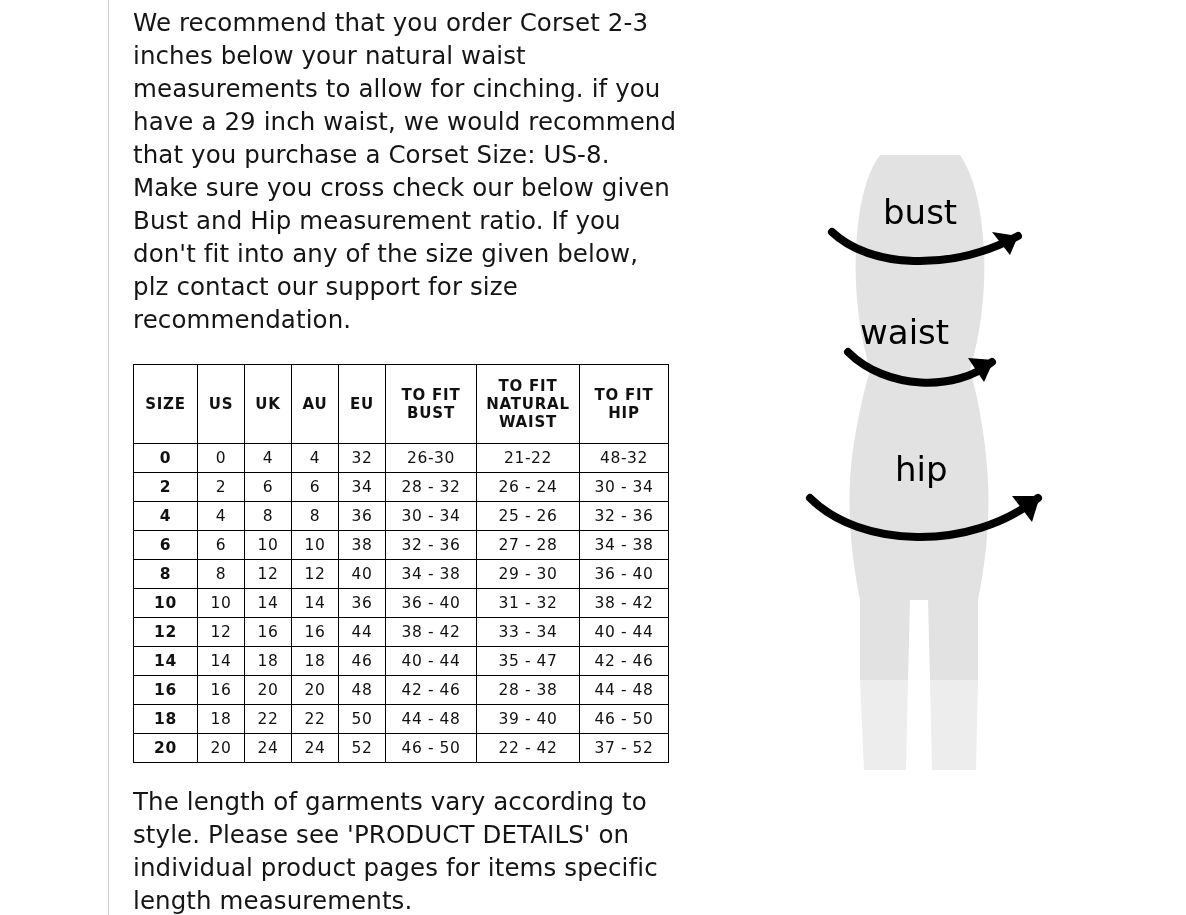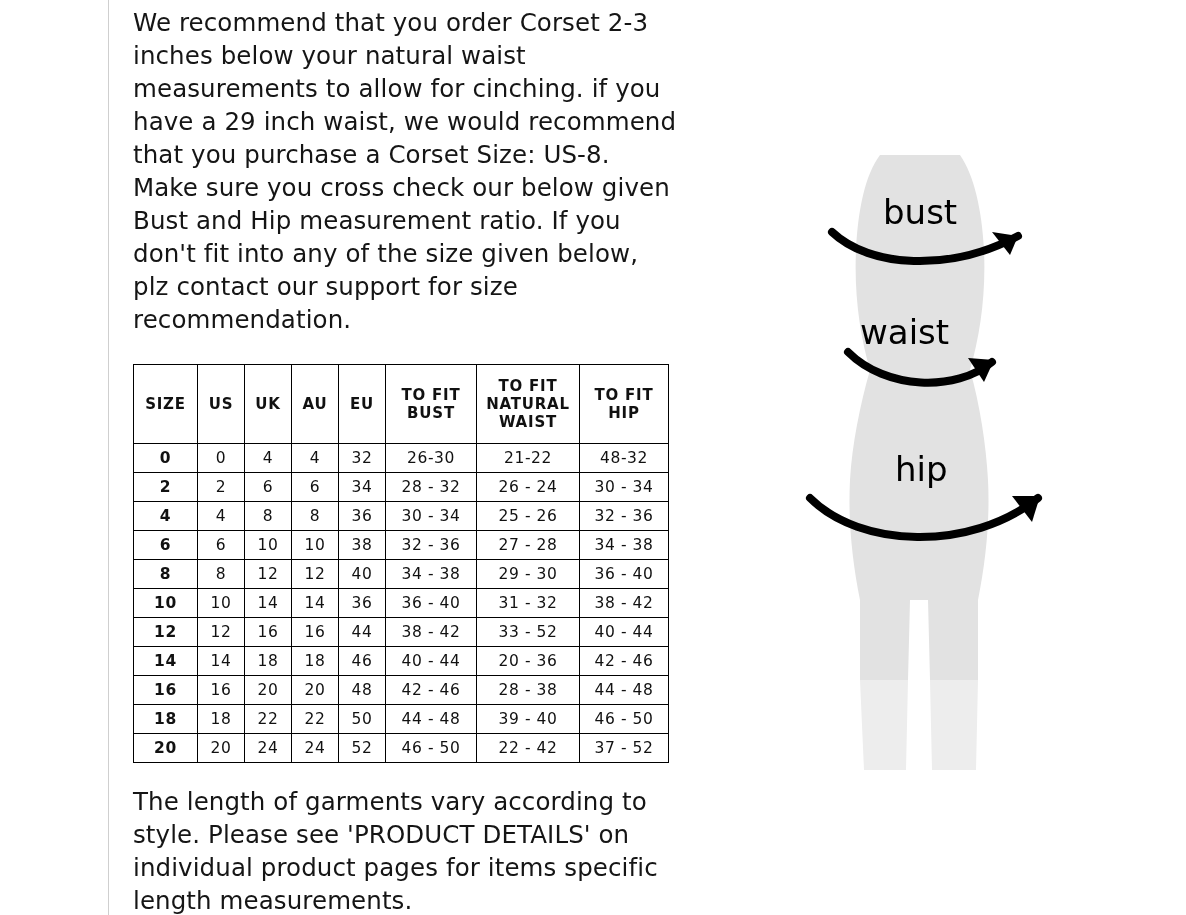--- a/index.html
+++ b/index.html
@@ -200,31 +200,31 @@
           <td>31 - 32</td>
           <td>38 - 42</td>
         </tr>
         <tr>
           <td class="size-col">12</td>
           <td>12</td>
           <td>16</td>
           <td>16</td>
           <td>44</td>
           <td>38 - 42</td>
-          <td>33 - 52</td>
+          <td>33 - 34</td>
           <td>40 - 44</td>
         </tr>
         <tr>
           <td class="size-col">14</td>
           <td>14</td>
           <td>18</td>
           <td>18</td>
           <td>46</td>
           <td>40 - 44</td>
-          <td>20 - 36</td>
+          <td>35 - 47</td>
           <td>42 - 46</td>
         </tr>
         <tr>
           <td class="size-col">16</td>
           <td>16</td>
           <td>20</td>
           <td>20</td>
           <td>48</td>
           <td>42 - 46</td>
           <td>28 - 38</td>

